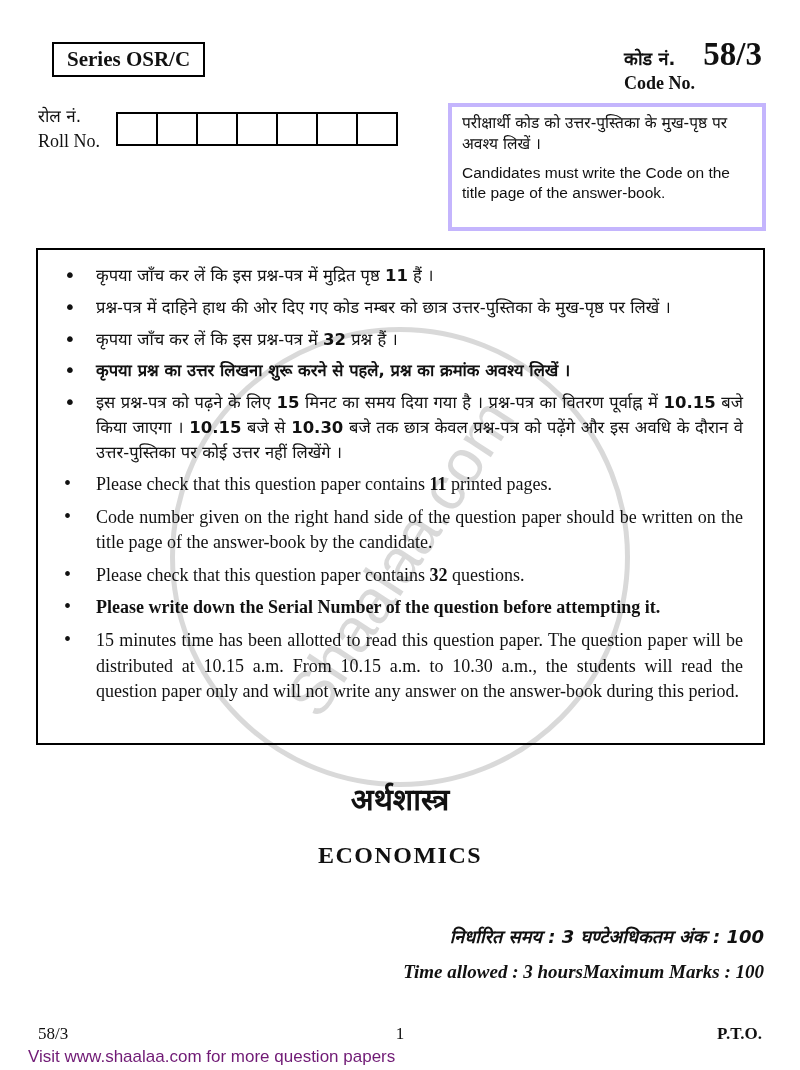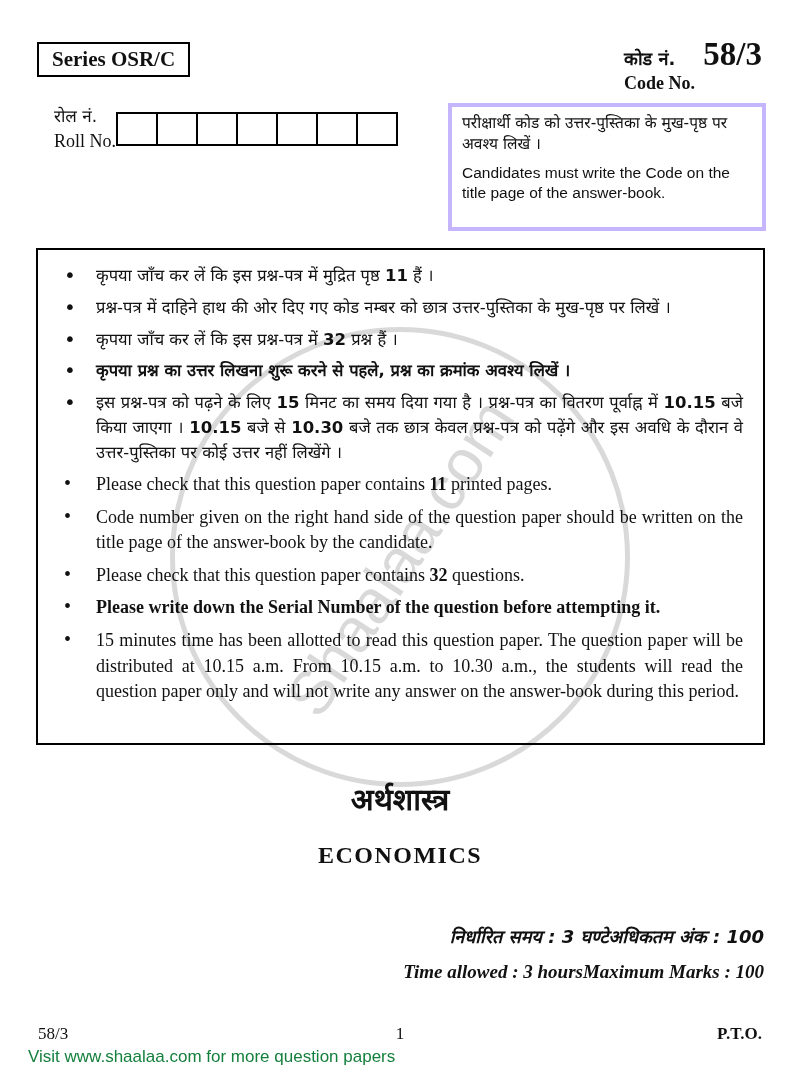--- a/index.html
+++ b/index.html
@@ -26,34 +26,34 @@
     font-family:"Liberation Sans", sans-serif;
     font-size:62px;
     color:rgba(140,140,140,0.33);
     white-space:nowrap;
   }
 
   .layer { position:absolute; inset:0; z-index:1; }
 
   
   .series-box {
-    position:absolute; left:37px; top:42px;
+    position:absolute; left:52px; top:42px;
     border:2px solid #000;
     padding:3px 13px;
     font-weight:bold; font-size:21px;
     font-family:"Liberation Serif", serif;
   }
   .code-area { position:absolute; right:38px; top:36px; text-align:left; }
   .code-line { display:flex; align-items:baseline; gap:28px; }
   .code-label-hi { font-size:18px; font-weight:bold; font-family:"DejaVu Sans", sans-serif; }
   .code-value { font-size:33px; font-weight:bold; font-family:"Liberation Serif", serif; }
   .code-label-en { font-size:18px; font-weight:bold; margin-top:0px; }
 
   
-  .roll-labels { position:absolute; left:38px; top:104px;margin-left:16px; }
+  .roll-labels { position:absolute; left:38px; top:104px; }
   .roll-label-hi { font-size:17px; font-family:"DejaVu Sans", sans-serif; }
   .roll-label-en { font-size:18px; font-family:"Liberation Serif", serif; margin-top:4px; }
   .roll-boxes { position:absolute; left:116px; top:112px; display:flex; }
   .roll-cell {
     width:42px; height:34px;
     border:2px solid #000;
     margin-left:-2px;
     background:transparent;
   }
   .roll-cell:first-child { margin-left:0; }
@@ -107,21 +107,21 @@
 
   
   .footer { position:absolute; left:38px; right:38px; top:1024px; display:flex; font-size:17px; }
   .footer .f-left  { flex:1; text-align:left; }
   .footer .f-center{ flex:1; text-align:center; }
   .footer .f-right { flex:1; text-align:right; font-weight:bold; }
 
   .visit-note {
     position:absolute; left:28px; top:1047px;
     font-family:"Liberation Sans", sans-serif;
-    font-size:17px; color:#15803d;
+    font-size:17px; color:#701a75;
   }
 </style>
 </head>
 <body>
 
 <div class="watermark-circle">
   <div class="watermark-text">Shaalaa.com</div>
 </div>
 
 <div class="layer">

